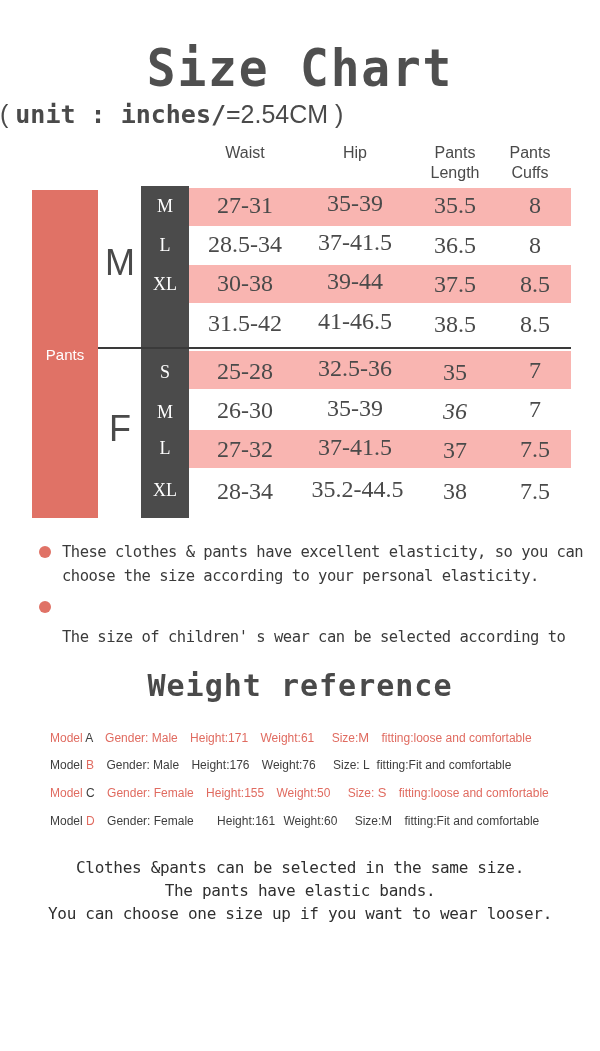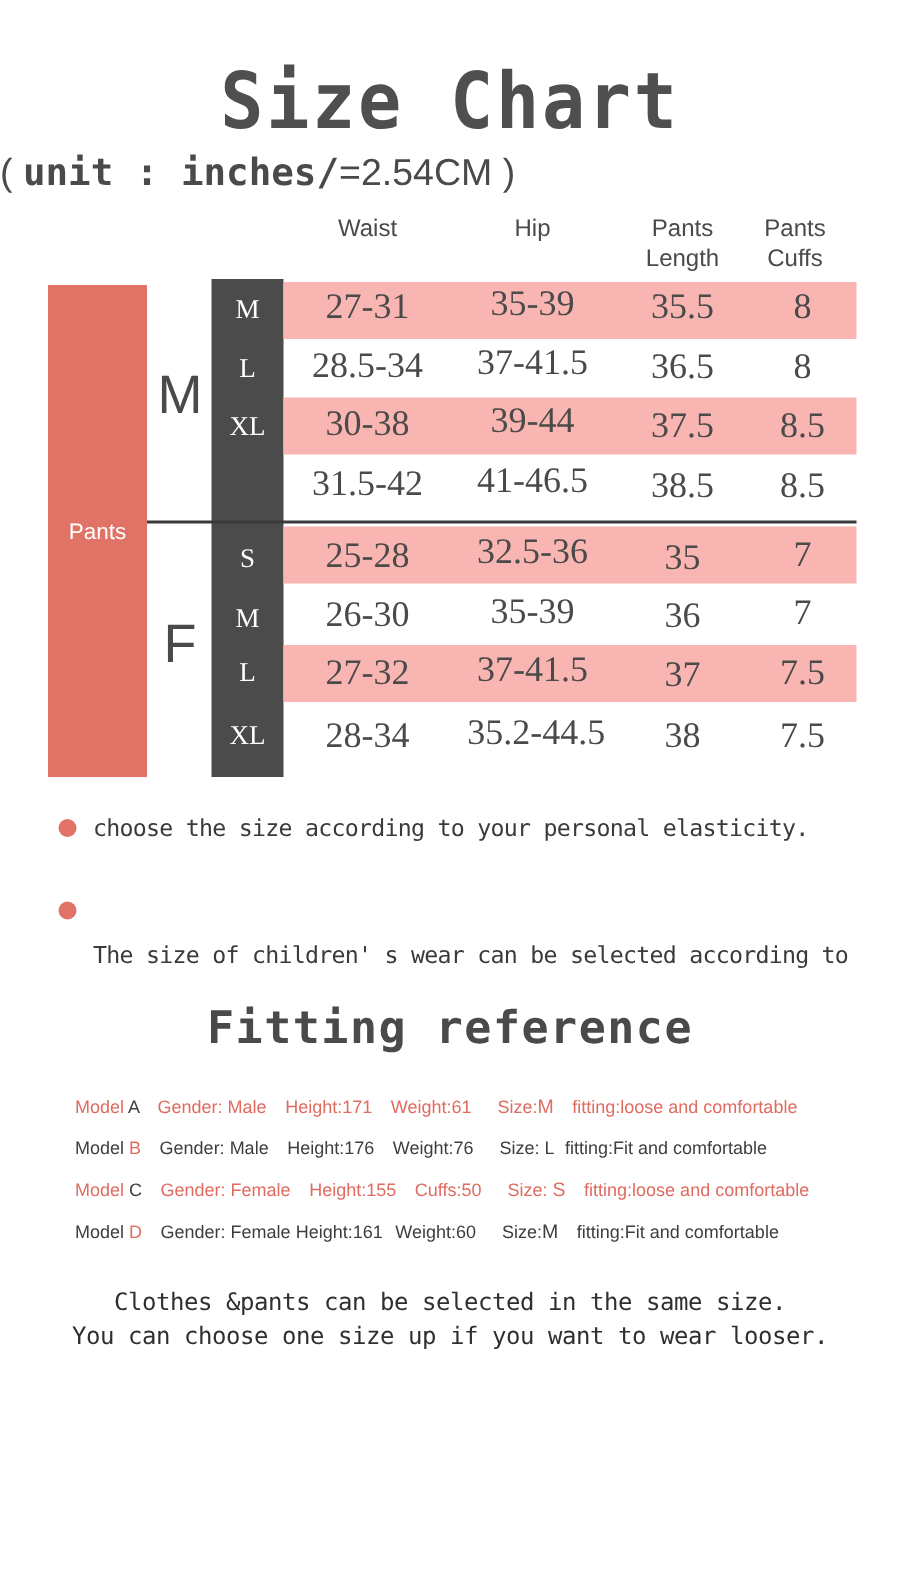--- a/index.html
+++ b/index.html
@@ -95,48 +95,49 @@
   <div class="abs size-lbl" style="top:362px;">S</div>
   <div class="abs cell" style="left:195px;width:100px;top:358px;">25-28</div>
   <div class="abs cell" style="left:305px;width:100px;top:355px;">32.5-36</div>
   <div class="abs cell" style="left:420px;width:70px;top:359px;">35</div>
   <div class="abs cell" style="left:505px;width:60px;top:357px;">7</div>
 </div>
 <div>
   <div class="abs size-lbl" style="top:402px;">M</div>
   <div class="abs cell" style="left:195px;width:100px;top:397px;">26-30</div>
   <div class="abs cell" style="left:305px;width:100px;top:395px;">35-39</div>
-  <div class="abs cell" style="left:420px;width:70px;top:398px;">36</div>
+  <div class="abs cell" style="left:420px;width:70px;top:398px;font-style:italic;">36</div>
   <div class="abs cell" style="left:505px;width:60px;top:396px;">7</div>
 </div>
 <div>
   <div class="abs size-lbl" style="top:438px;">L</div>
   <div class="abs cell" style="left:195px;width:100px;top:436px;">27-32</div>
   <div class="abs cell" style="left:305px;width:100px;top:434px;">37-41.5</div>
   <div class="abs cell" style="left:420px;width:70px;top:437px;">37</div>
   <div class="abs cell" style="left:505px;width:60px;top:436px;">7.5</div>
 </div>
 <div>
   <div class="abs size-lbl" style="top:480px;">XL</div>
   <div class="abs cell" style="left:195px;width:100px;top:478px;">28-34</div>
   <div class="abs cell" style="left:300px;width:115px;top:476px;">35.2-44.5</div>
   <div class="abs cell" style="left:420px;width:70px;top:478px;">38</div>
   <div class="abs cell" style="left:505px;width:60px;top:478px;">7.5</div>
 </div>
 
 <div class="abs bullet" style="top:546px;"></div>
 <div class="abs note" style="top:540px;">
+  <div>These clothes &amp; pants have excellent elasticity, so you can</div>
   <div>choose the size according to your personal elasticity.</div>
 </div>
 <div class="abs bullet" style="top:601px;"></div>
 <div class="abs note" style="top:595px;margin-top:30px;">
   <div>The size of children' s wear can be selected according to</div>
 </div>
 
-<div class="abs fit-title">Fitting reference</div>
+<div class="abs fit-title">Weight reference</div>
 
 <div class="abs model-line red" style="left:50px;top:730px;">
   <span>Model</span> <span class="gray">A</span>
   <span style="margin-left:9px">Gender: Male</span>
   <span style="margin-left:9px">Height:171</span>
   <span style="margin-left:9px">Weight:61</span>
   <span style="margin-left:14px">Size:</span><span style="font-size:13px">M</span>
   <span style="margin-left:9px">fitting:loose and comfortable</span>
 </div>
 <div class="abs model-line gray" style="left:50px;top:758px;">
@@ -144,29 +145,30 @@
   <span style="margin-left:9px">Gender: Male</span>
   <span style="margin-left:9px">Height:176</span>
   <span style="margin-left:9px">Weight:76</span>
   <span style="margin-left:14px">Size:</span> <span>L</span>
   <span style="margin-left:4px">fitting:Fit and comfortable</span>
 </div>
 <div class="abs model-line red" style="left:50px;top:785px;">
   <span>Model</span> <span class="gray">C</span>
   <span style="margin-left:9px">Gender: Female</span>
   <span style="margin-left:9px">Height:155</span>
-  <span style="margin-left:9px">Cuffs:50</span>
+  <span style="margin-left:9px">Weight:50</span>
   <span style="margin-left:14px">Size:</span> <span style="font-size:13px">S</span>
   <span style="margin-left:9px">fitting:loose and comfortable</span>
 </div>
 <div class="abs model-line gray" style="left:50px;top:813px;">
   <span>Model</span> <span class="red">D</span>
   <span style="margin-left:9px">Gender: Female</span>
-  <span style="margin-left:0">Height:161</span>
+  <span style="margin-left:20px">Height:161</span>
   <span style="margin-left:5px">Weight:60</span>
   <span style="margin-left:14px">Size:</span><span style="font-size:13px">M</span>
   <span style="margin-left:9px">fitting:Fit and comfortable</span>
 </div>
 
 <div class="abs footer" style="top:856px;">
   <div>Clothes &amp;pants can be selected in the same size.</div>
+  <div>The pants have elastic bands.</div>
   <div>You can choose one size up if you want to wear looser.</div>
 </div>
 
 </body></html>

